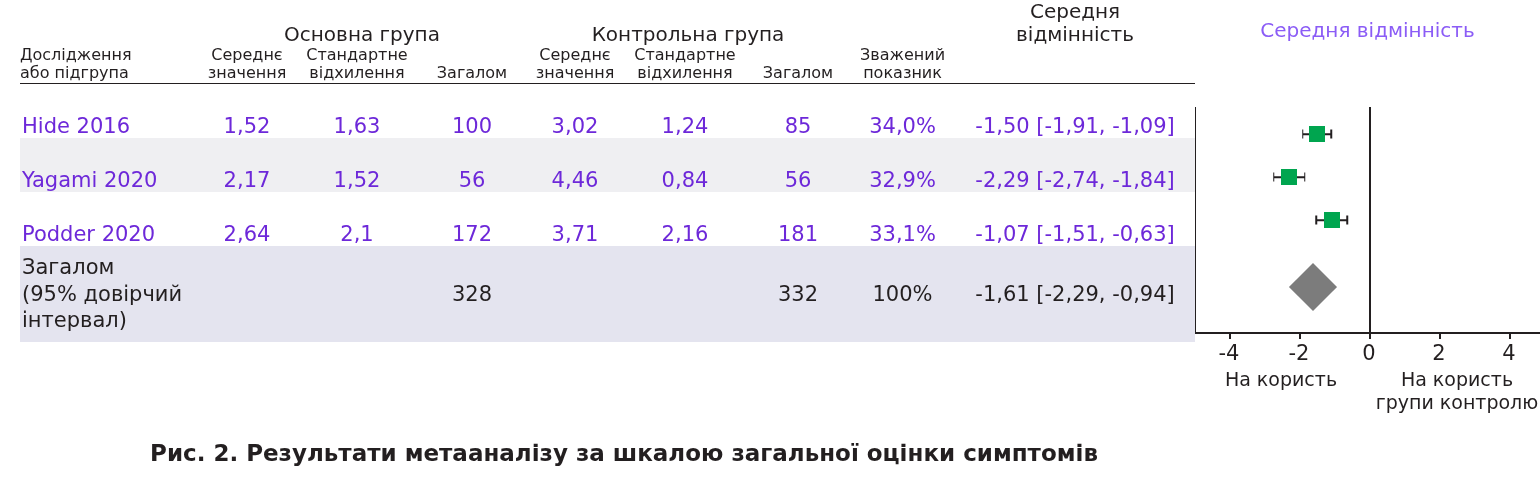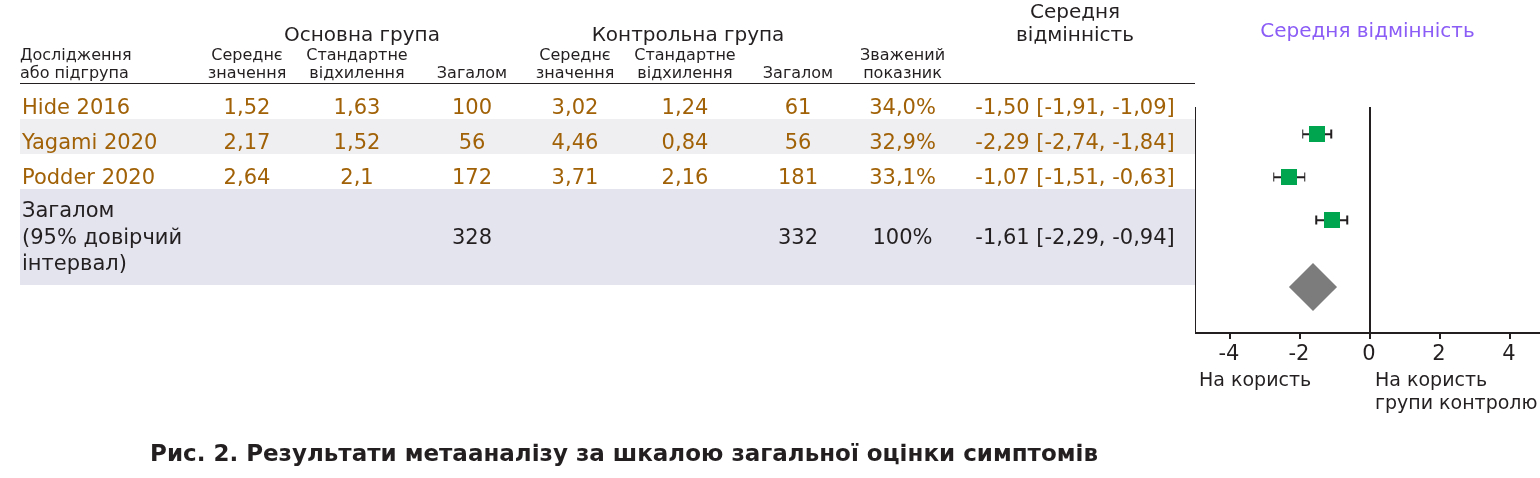--- a/index.html
+++ b/index.html
@@ -55,23 +55,23 @@
     text-align: left;
   }
 
   .headrule td {
     border-bottom: 1.5px solid #231f20;
     height: 0;
   }
 
   tr.datarow td {
     font-size: 21px;
-    height: 35px;
-    text-align: center;
-    color: #a16207;
+    height: 54px;
+    text-align: center;
+    color: #6d28d9;
   }
   tr.datarow td.study {
     text-align: left;
     padding-left: 2px;
   }
   tr.alt td {
     background: #efeff2;
   }
   tr.total td {
     background: #e4e4ef;
@@ -182,20 +182,21 @@
     position: absolute;
     background: #7c7c7c;
     transform: translate(-50%, -50%) rotate(45deg);
   }
   .favor {
     position: absolute;
     top: 368px;
     font-size: 19px;
     line-height: 1.2;
     color: #231f20;
+    text-align: center;
   }
   .favor.left  { left: 4px;   width: 164px; }
   .favor.right { left: 180px; width: 164px; }
 
   .caption {
     position: absolute;
     left: 0;
     top: 440px;
     width: 1248px;
     text-align: center;
@@ -267,21 +268,21 @@
         <td colspan="9"></td>
       </tr>
 
       <tr class="datarow">
         <td class="study">Hide 2016</td>
         <td>1,52</td>
         <td>1,63</td>
         <td>100</td>
         <td>3,02</td>
         <td>1,24</td>
-        <td>61</td>
+        <td>85</td>
         <td>34,0%</td>
         <td class="ci-cell">-1,50 [-1,91, -1,09]</td>
       </tr>
 
       <tr class="datarow alt">
         <td class="study">Yagami 2020</td>
         <td>2,17</td>
         <td>1,52</td>
         <td>56</td>
         <td>4,46</td>

